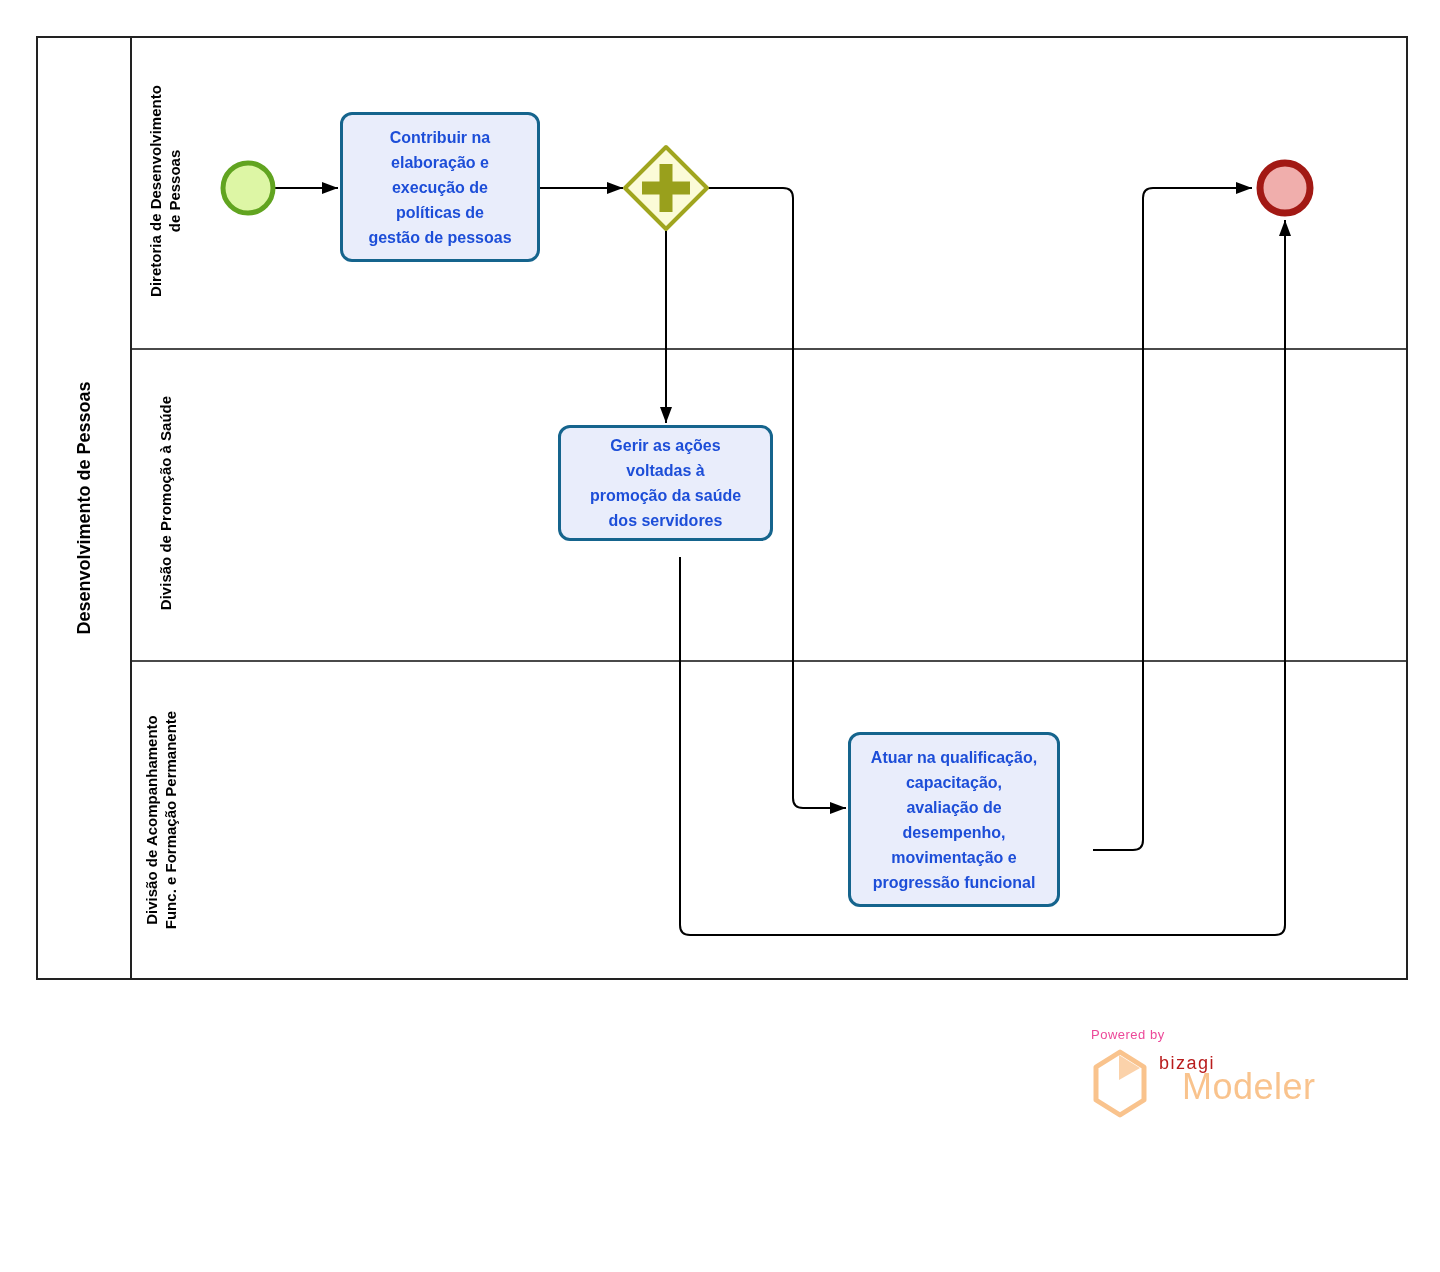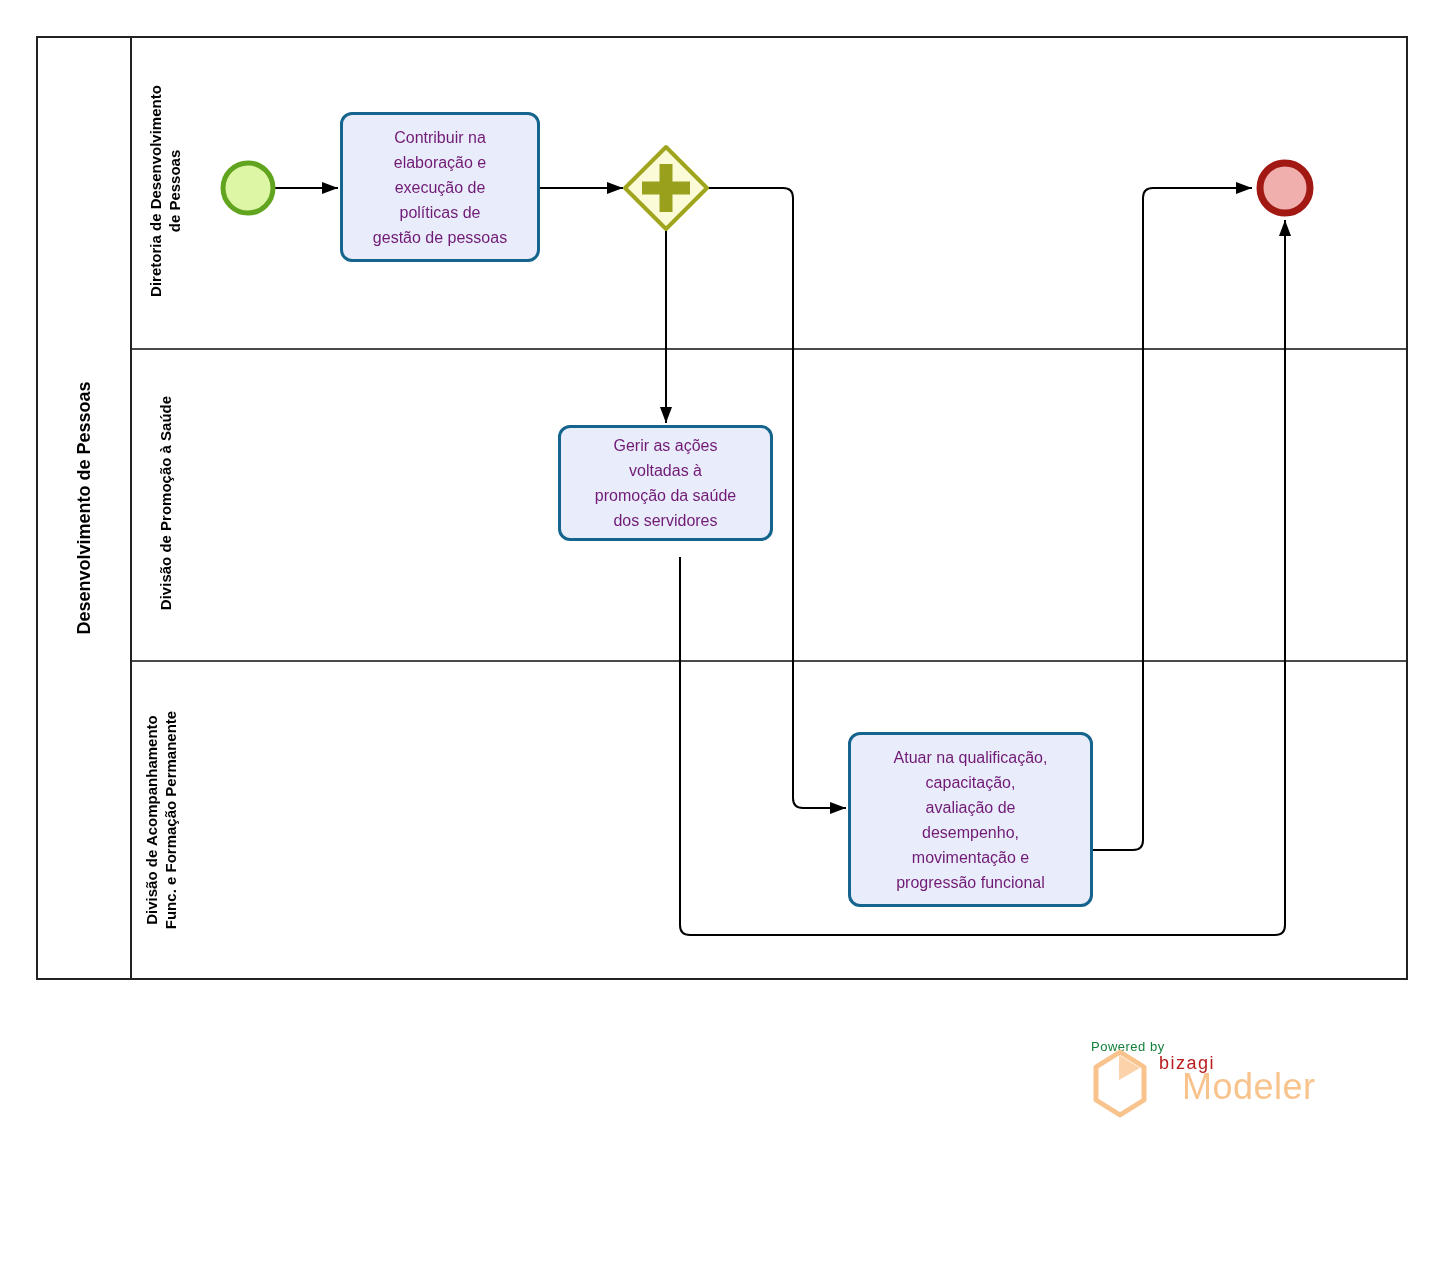--- a/index.html
+++ b/index.html
@@ -25,29 +25,29 @@
     white-space:pre-line;text-align:center;color:#000000;font-weight:bold;
     line-height:1.25;
   }
   .pool-title{font-size:18px;}
   .lane-label{font-size:15px;}
   
   .task{
     position:absolute;box-sizing:border-box;
     background:#E9EDFB;border:3px solid #15648D;border-radius:12px;
     display:flex;align-items:center;justify-content:center;
-    text-align:center;color:#701a75;font-size:16px;line-height:25px;
-    white-space:pre-line;padding:4px 14px;
+    text-align:center;color:#1d4ed8;font-size:16px;line-height:25px;
+    white-space:pre-line;padding:4px 14px;font-weight:bold;
   }
   
   svg.overlay{position:absolute;left:0;top:0;width:1440px;height:1272px;}
   
   .powered{
     position:absolute;left:1091px;top:1027px;
-    font-size:13px;color:#15803d;letter-spacing:0.5px;margin-top:12px;
+    font-size:13px;color:#ec4899;letter-spacing:0.5px;
   }
   .logo-hex{position:absolute;left:1092px;top:1049px;}
   .brand{
     position:absolute;left:1159px;top:1053px;
     font-size:18px;color:#b91c1c;letter-spacing:1.5px;
   }
   .product{
     position:absolute;left:1154px;top:1066px;
     font-size:36px;color:#F9C38D;letter-spacing:0.5px;margin-left:28px;
   }
@@ -94,21 +94,21 @@
 
   <div class="task" style="left:340px;top:112px;width:200px;height:150px">Contribuir na
 elaboração e
 execução de
 políticas de
 gestão de pessoas</div>
   <div class="task" style="left:558px;top:425px;width:215px;height:116px">Gerir as ações
 voltadas à
 promoção da saúde
 dos servidores</div>
-  <div class="task" style="left:848px;top:732px;width:245px;height:175px">Atuar na qualificação,
+  <div class="task" style="left:848px;top:732px;width:212px;height:175px">Atuar na qualificação,
 capacitação,
 avaliação de
 desempenho,
 movimentação e
 progressão funcional</div>
 
   <div class="powered">Powered by</div>
   <svg class="logo-hex" width="56" height="70" viewBox="0 0 56 70">
     <polygon points="28,3 52,18 52,51 28,66 4,51 4,18" fill="none" stroke-width="5" stroke-linejoin="round" stroke="#F9C38D"></polygon>
     <polygon points="27,6 48,19 27,31" opacity="0.75" fill="#F9C38D"></polygon>

